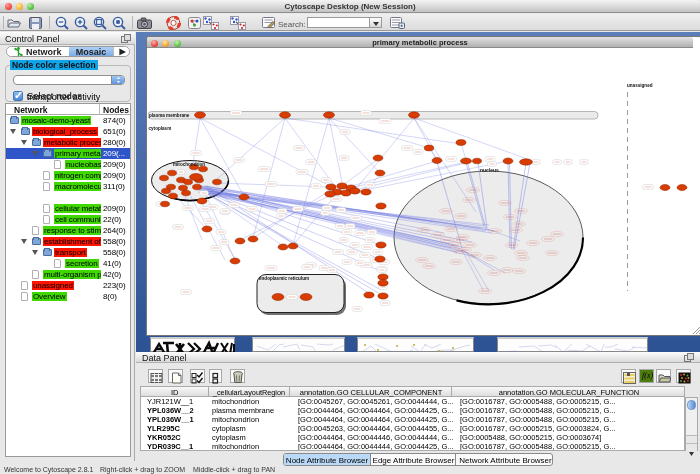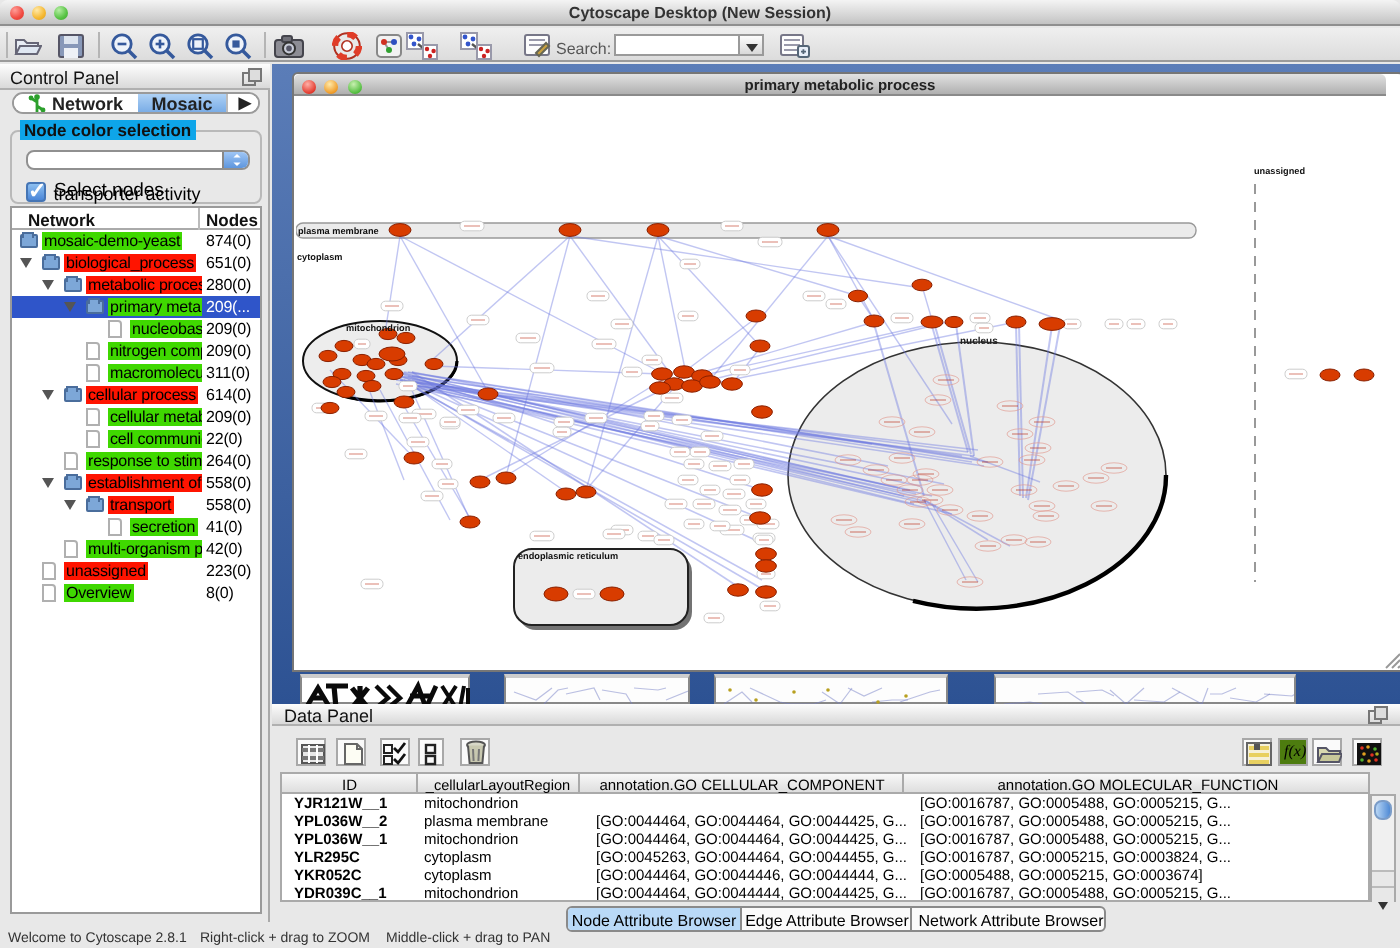--- a/index.html
+++ b/index.html
@@ -240,26 +240,20 @@
       </div>
 <div class="trow" style="top:66px;">
         <div class="leaf" style="left:37px;"></div>
         <div class="lbl gbg" style="left:48px;max-width:47px;">nitrogen compoun</div>
         <div class="val" style="color:#000;">209(0)</div>
       </div>
 <div class="trow" style="top:77px;">
         <div class="leaf" style="left:37px;"></div>
         <div class="lbl gbg" style="left:48px;max-width:47px;">macromolecule m</div>
         <div class="val" style="color:#000;">311(0)</div>
-      </div>
-<div class="trow" style="top:88px;">
-        <div class="tri" style="left:15px;"></div>
-        <div class="fold" style="left:26px;"></div>
-        <div class="lbl rbg" style="left:37px;max-width:58px;">cellular process</div>
-        <div class="val" style="color:#000;">614(0)</div>
       </div>
 <div class="trow" style="top:99px;">
         <div class="leaf" style="left:37px;"></div>
         <div class="lbl gbg" style="left:48px;max-width:47px;">cellular metabol</div>
         <div class="val" style="color:#000;">209(0)</div>
       </div>
 <div class="trow" style="top:110px;">
         <div class="leaf" style="left:37px;"></div>
         <div class="lbl gbg" style="left:48px;max-width:47px;">cell communicati</div>
         <div class="val" style="color:#000;">22(0)</div>
@@ -820,22 +814,23 @@
     <span style="position:absolute;left:30px;top:1px;font-size:7.5px;">ID</span>
     <span style="position:absolute;left:64px;top:1px;width:88px;text-align:center;font-size:7.3px;">_cellularLayoutRegion</span>
     <span style="position:absolute;left:149px;top:1px;width:162px;text-align:center;font-size:7.5px;">annotation.GO CELLULAR_COMPONENT</span>
     <span style="position:absolute;left:311px;top:1px;width:234px;text-align:center;font-size:7.5px;">annotation.GO MOLECULAR_FUNCTION</span>
     <div style="position:absolute;left:67px;top:0;width:1px;height:11px;background:#aaa;"></div>
     <div style="position:absolute;left:148px;top:0;width:1px;height:11px;background:#aaa;"></div>
     <div style="position:absolute;left:310px;top:0;width:1px;height:11px;background:#aaa;"></div>
   </div>
   <div style="position:absolute;left:4px;top:45px;width:545px;height:54px;background:#fff;border:1px solid #aaa;border-top:none;overflow:hidden;">
       <div style="position:absolute;left:0;top:0px;width:549px;height:9px;font-size:7.5px;line-height:9px;white-space:nowrap;">
-<span style="position:absolute;left:6px;font-weight:bold;">YJR121W__1</span>
+<span style="position:absolute;left:6px;font-weight:normal;">YJR121W__1</span>
 <span style="position:absolute;left:71px;">mitochondrion</span>
+<span style="position:absolute;left:157px;">[GO:0045267, GO:0045261, GO:0044444, G...</span>
 <span style="position:absolute;left:319px;overflow:hidden;width:228px;">[GO:0016787, GO:0005488, GO:0005215, G...</span>
       </div>
 <div style="position:absolute;left:0;top:9px;width:549px;height:9px;font-size:7.5px;line-height:9px;white-space:nowrap;">
 <span style="position:absolute;left:6px;font-weight:bold;">YPL036W__2</span>
 <span style="position:absolute;left:71px;">plasma membrane</span>
 <span style="position:absolute;left:157px;">[GO:0044464, GO:0044464, GO:0044425, G...</span>
 <span style="position:absolute;left:319px;overflow:hidden;width:228px;">[GO:0016787, GO:0005488, GO:0005215, G...</span>
       </div>
 <div style="position:absolute;left:0;top:18px;width:549px;height:9px;font-size:7.5px;line-height:9px;white-space:nowrap;">
 <span style="position:absolute;left:6px;font-weight:bold;">YPL036W__1</span>

